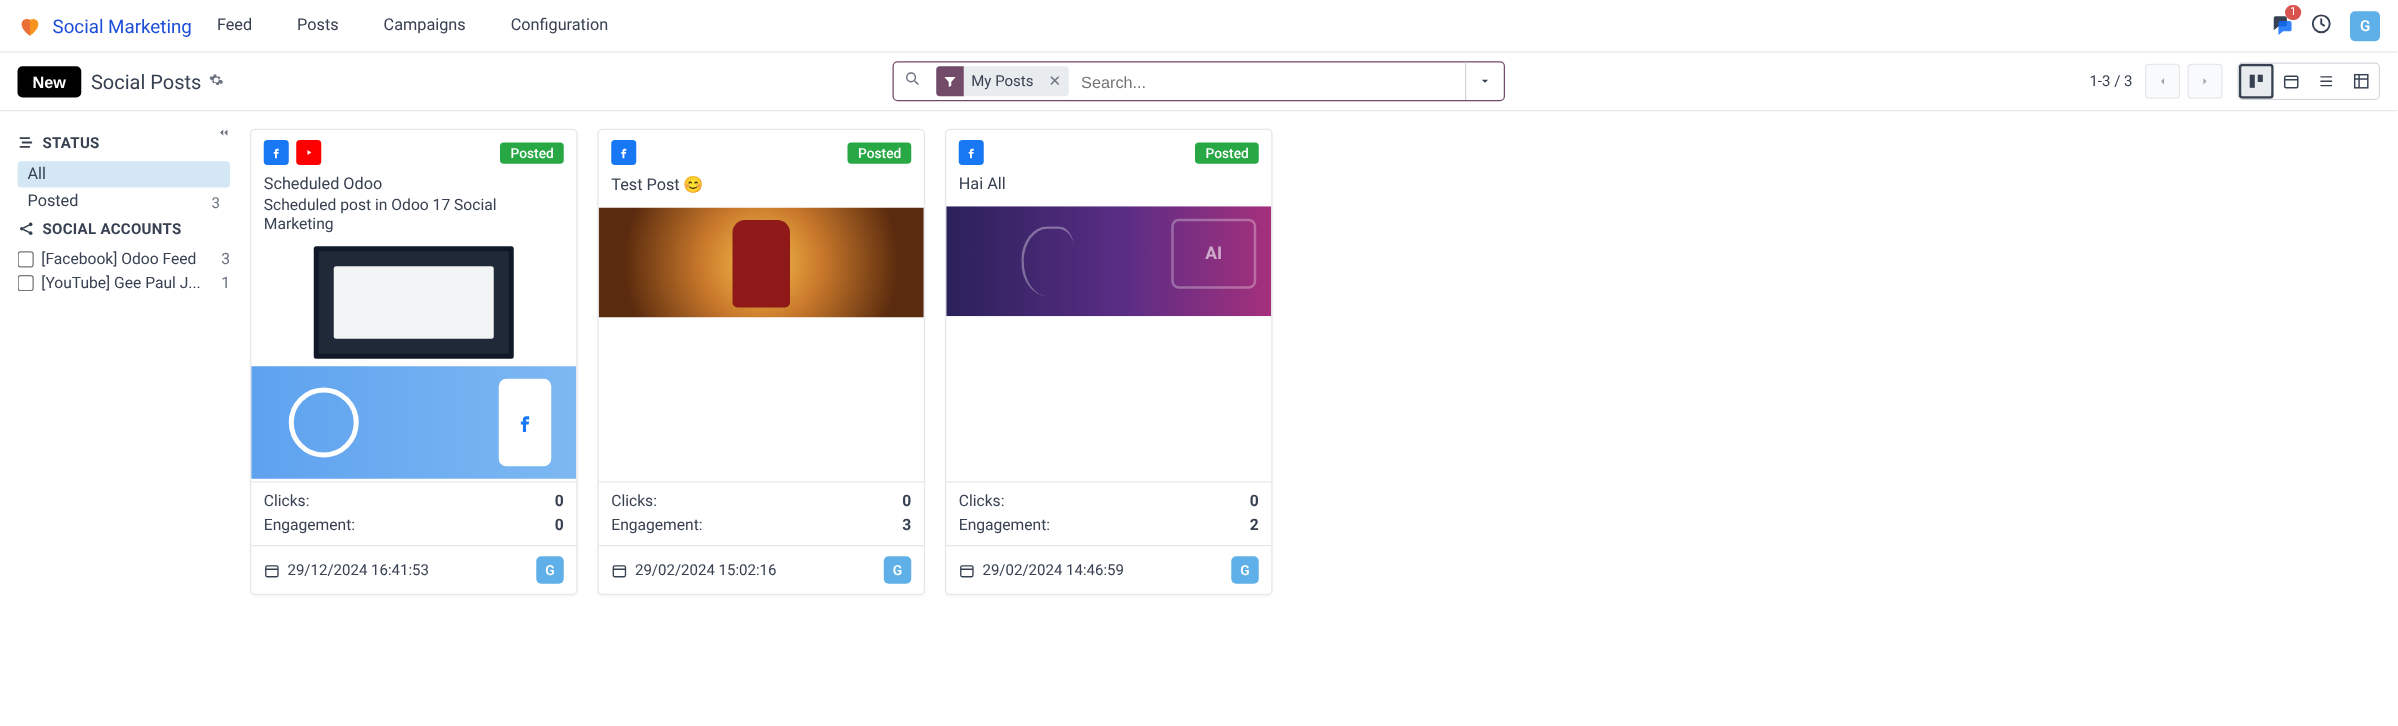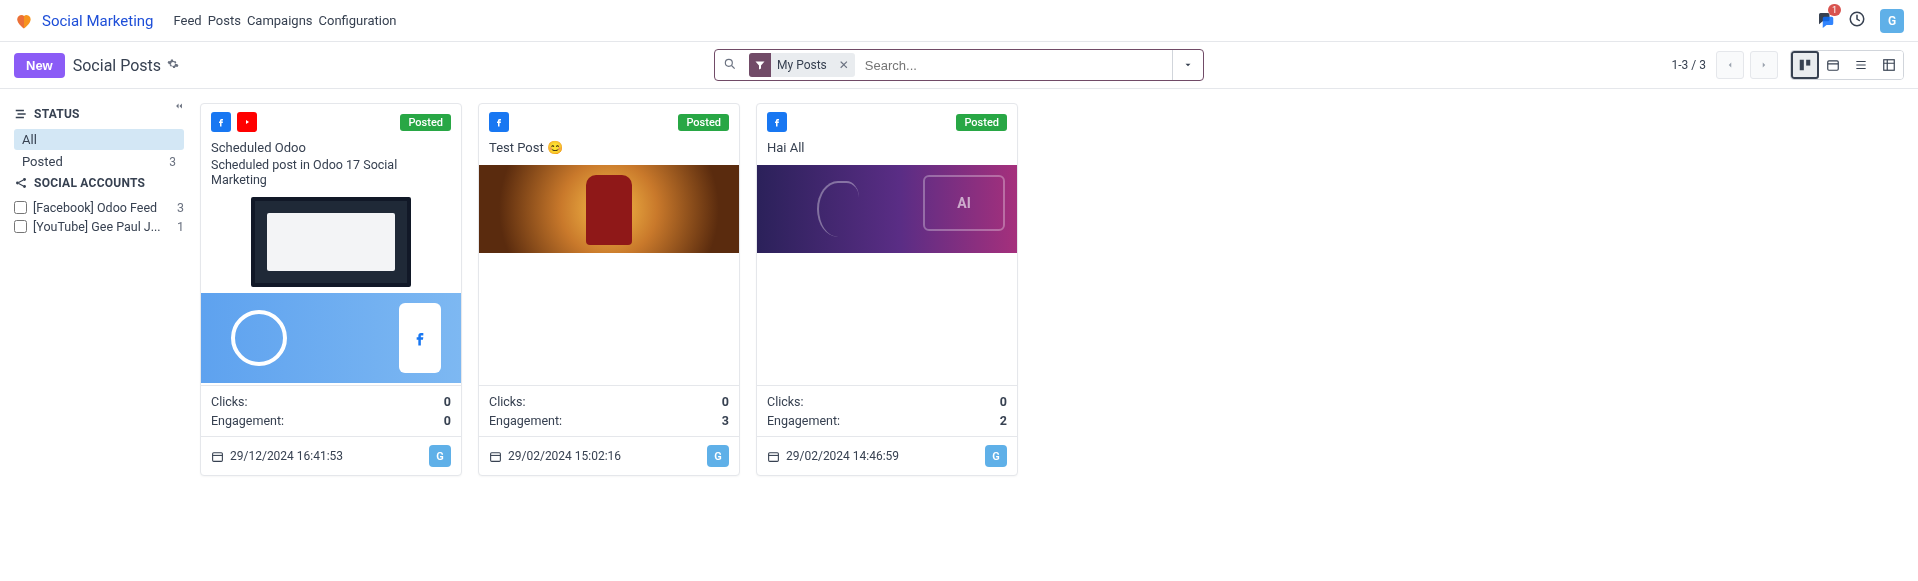--- a/index.html
+++ b/index.html
@@ -3,30 +3,30 @@
 <meta charset="utf-8">
 <style>
 * { box-sizing: border-box; margin: 0; padding: 0; }
 body { font-family: -apple-system,BlinkMacSystemFont,"Segoe UI",Roboto,sans-serif; font-size: 13px; color: #374151; background: #fff; }
 a { text-decoration: none; color: inherit; }
 
 
 .topbar { display: flex; align-items: center; height: 42px; padding: 0 14px; border-bottom: 1px solid #e5e7eb; }
 .logo { width: 20px; height: 20px; margin-right: 8px; }
 .appname { font-size: 15px; color: #1d4ed8; margin-right: 20px; }
-.nav { display: flex; gap: 6px; }
+.nav { display: flex; gap: 36px; }
 .nav-item { font-size: 13px; color: #374151; cursor: pointer; }
 .topbar-right { margin-left: auto; display: flex; align-items: center; gap: 14px; }
 .chat-icon-wrap { position: relative; }
 .badge { position: absolute; top: -6px; right: -7px; background:#d9534f; color:#fff; border-radius: 8px; font-size:9px; padding:0 4px; line-height:12px; min-width:12px; text-align:center;}
 .avatar-chip { width:24px; height:24px; border-radius:4px; background:#5fb0e8; color:#fff; display:flex; align-items:center; justify-content:center; font-size:12px; font-weight:600;}
 
 
 .controlbar { display:flex; align-items:center; padding: 8px 14px; border-bottom: 1px solid #e5e7eb; position:relative;}
-.btn-new { background:#8b5cf6; color:#fff; border:none; border-radius:4px; padding:5px 12px; font-size:13px; font-weight:600; cursor:pointer; }
+.btn-new { background:#000000; color:#fff; border:none; border-radius:4px; padding:5px 12px; font-size:13px; font-weight:600; cursor:pointer; }
 .page-title { font-size:16px; margin-left:8px; color:#374151;}
 .gear { margin-left:6px; color:#6b7280; cursor:pointer; font-size:12px;}
 .search-wrapper { position:absolute; left:50%; transform:translateX(-50%); }
 .searchbox { display:flex; align-items:center; border:1px solid #714b67; border-radius:4px; height:32px; width:490px; background:#fff; }
 .searchbox .mag { padding:0 8px; color:#6b7280; }
 .facet { display:flex; align-items:center; background:#e9ecef; border-radius:3px; margin:0 4px; height:24px; }
 .facet-icon { background:#714b67; color:#fff; width:22px; height:24px; display:flex; align-items:center; justify-content:center; border-radius:3px 0 0 3px; }
 .facet-label { padding:0 6px; font-size:12px; color:#374151;}
 .facet-x { padding:0 6px; color:#6b7280; cursor:pointer; font-size:12px;}
 .search-input { border:none; outline:none; flex:1; padding:0 6px; font-size:13px;}
@@ -73,21 +73,21 @@
 
 
 .img1-top { width:160px; height:90px; background:#1f2937; border:4px solid #111827; border-radius:2px; position:relative;}
 .img1-top::after{content:""; position:absolute; inset:12px; background:#f3f4f6; border-radius:2px;}
 .img1-bot { width:100%; height:90px; background:linear-gradient(90deg,#5ea2ef,#7db8f2); position:relative; display:flex; align-items:center; justify-content:flex-end; padding-right:20px;}
 .img1-bot .fb-phone{ width:42px;height:70px;background:#fff;border-radius:6px;display:flex;align-items:center;justify-content:center;}
 .img1-clock{ position:absolute; left:30px; width:56px;height:56px; border:4px solid #fff; border-radius:50%;}
 .img2 { width:100%; height:88px; background:radial-gradient(circle at 50% 50%, #f7c04a 0%, #c9792b 35%, #5a2b0e 80%); position:relative;}
 .img2 .figure{position:absolute;left:50%;top:10px;transform:translateX(-50%);width:46px;height:70px;background:#8f1818;border-radius:10px 10px 4px 4px;}
 .img3 { width:100%; height:88px; background:linear-gradient(90deg,#2b215a,#5a2d85 55%, #a5307c); position:relative;}
-.img3 .chip{position:absolute; right:12px; top:10px; width:82px;height:56px;border:2px solid rgba(255,255,255,.3);border-radius:6px;display:flex;align-items:center;justify-content:center;color:rgba(255,255,255,.6);font-weight:700;font-size:14px;}
+.img3 .chip{position:absolute; right:12px; top:10px; width:68px;height:56px;border:2px solid rgba(255,255,255,.3);border-radius:6px;display:flex;align-items:center;justify-content:center;color:rgba(255,255,255,.6);font-weight:700;font-size:14px;}
 .img3 .head{position:absolute; left:60px; top:16px; width:42px;height:56px;border-left:2px solid rgba(255,255,255,.35);border-top:2px solid rgba(255,255,255,.35);border-radius:50% 30% 30% 50%;}
 .card-img.short{height:88px;}
 .filler{flex:1;}
 </style>
 </head>
 <body>
 
 <div class="topbar">
   <svg class="logo" viewBox="0 0 24 24">
       <path fill="#f7941d" d="M12 21s-8-5.3-8-11a5 5 0 0 1 8-4 5 5 0 0 1 8 4c0 5.7-8 11-8 11z"></path>

